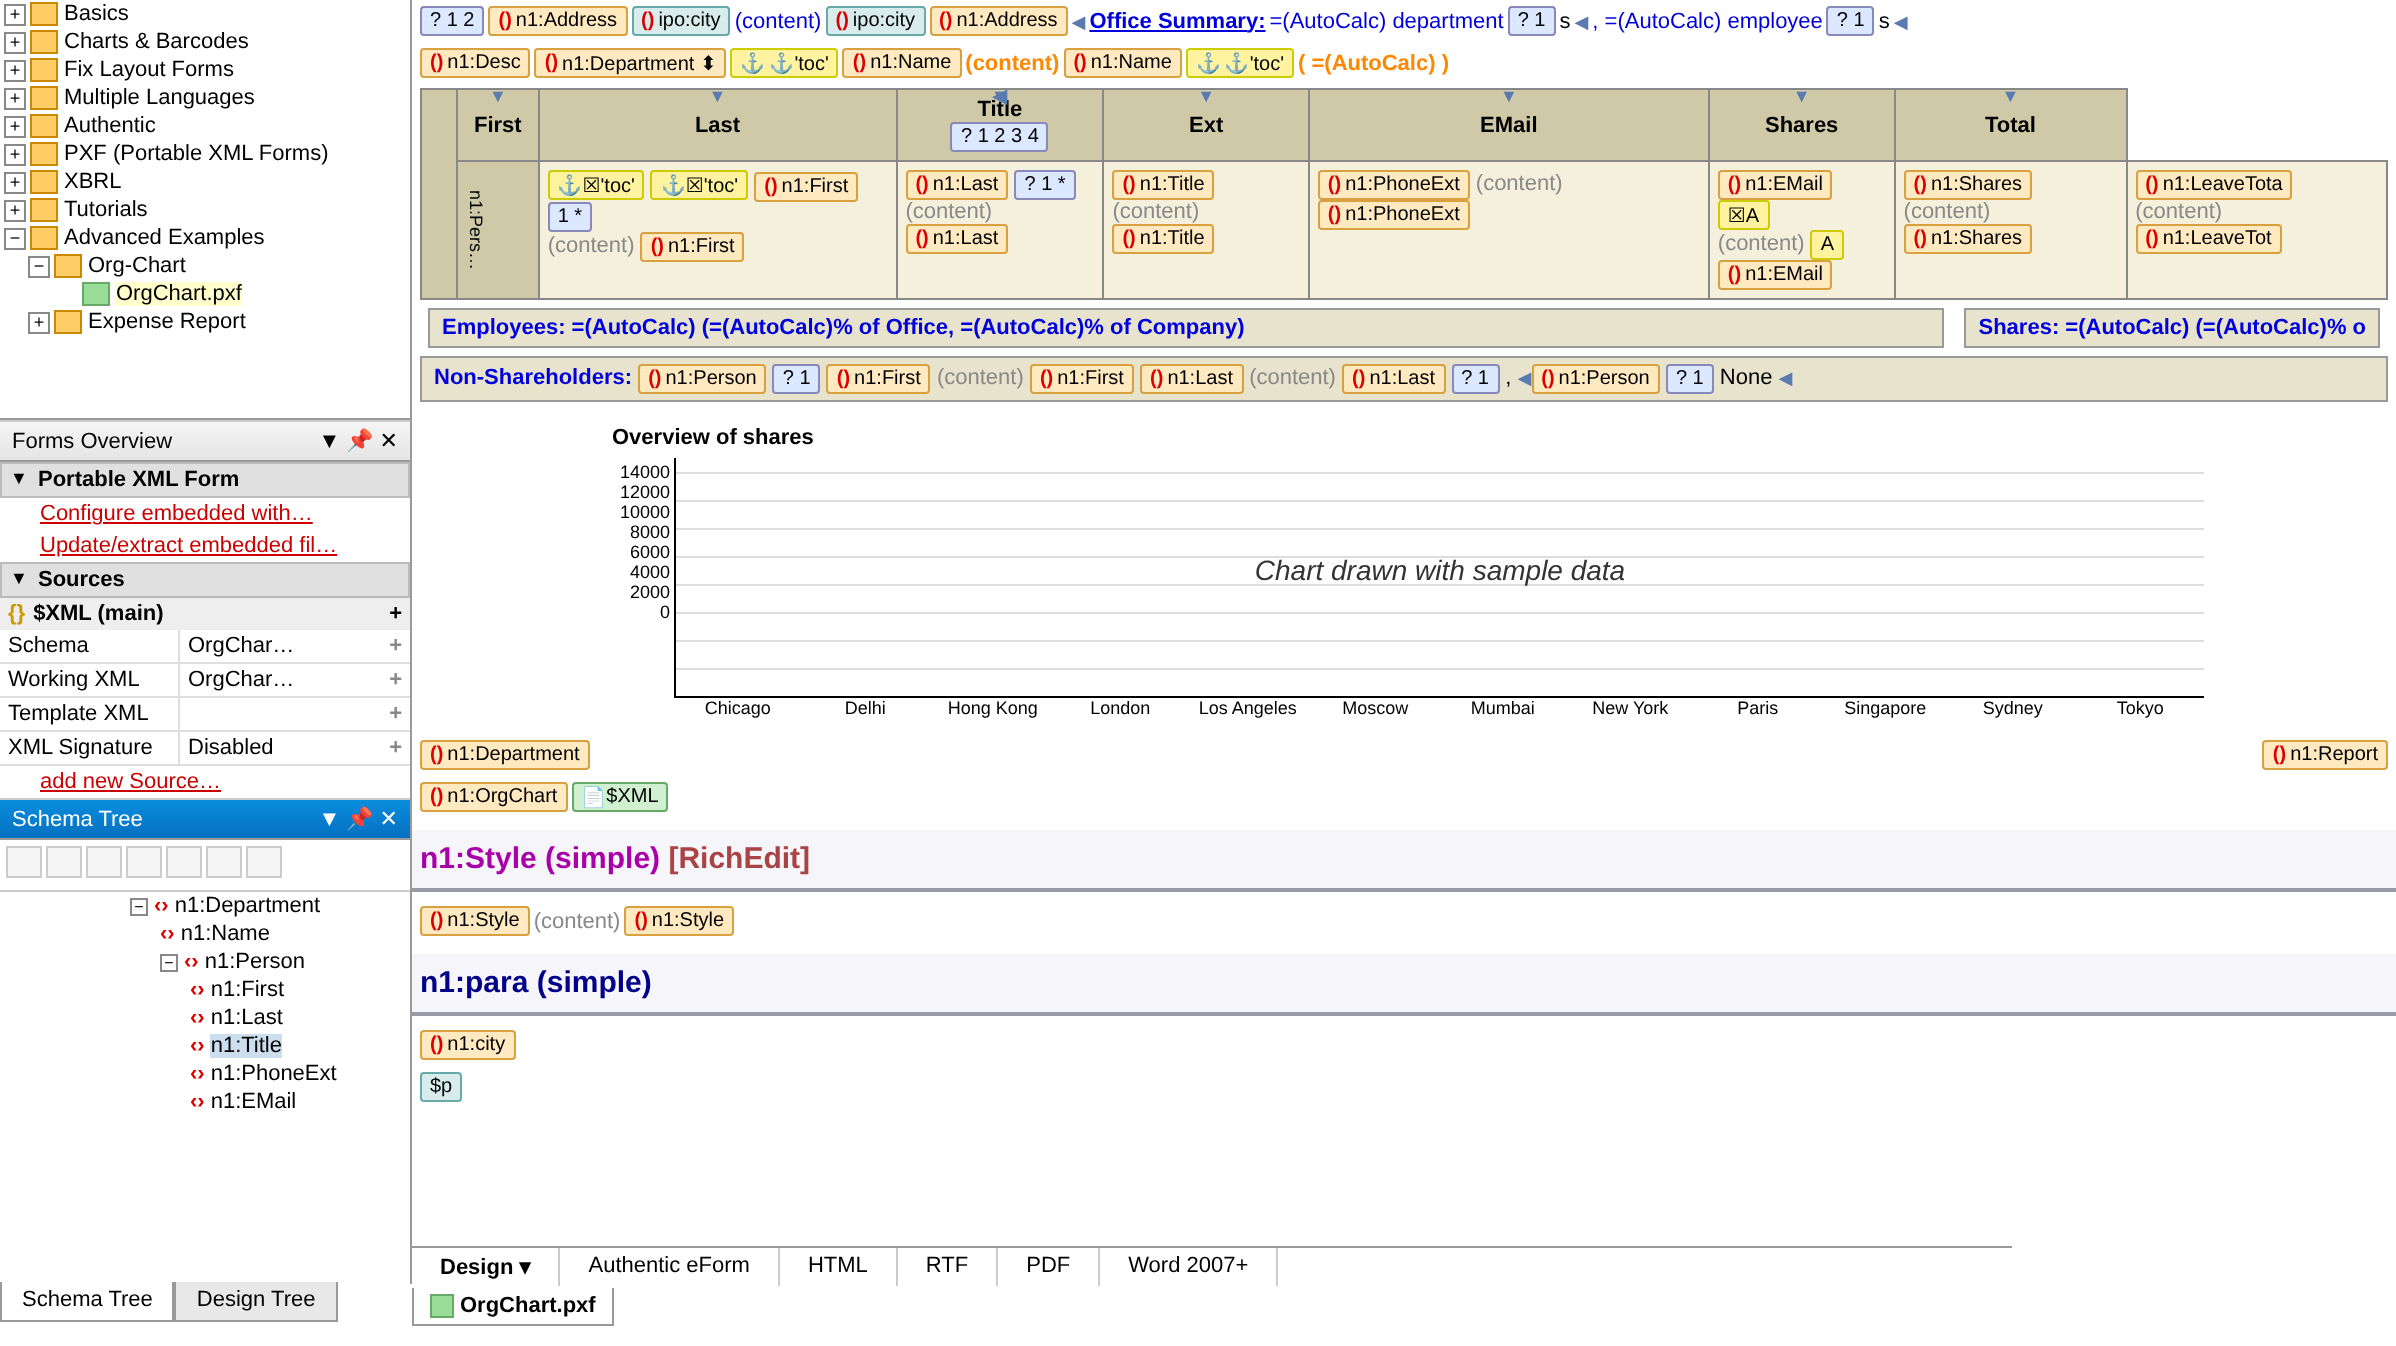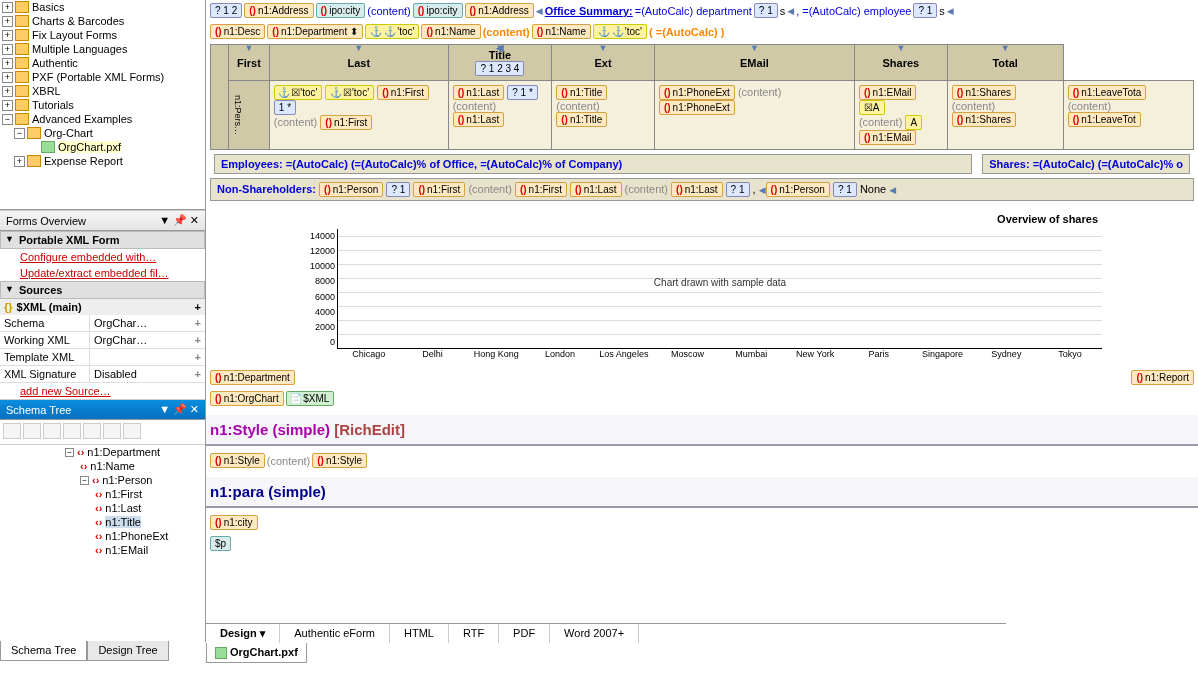--- a/index.html
+++ b/index.html
@@ -64,31 +64,31 @@
 .grid-table { margin: 2px 4px; border-collapse: collapse; }
 .grid-table th { background: #d0c9a7; border: 1px solid #888; padding: 4px 8px; font-weight: bold; text-align: center; position: relative; }
 .grid-table th .tri { position: absolute; left: 50%; top: -2px; transform: translateX(-50%); }
 .grid-table td { border: 1px solid #888; padding: 4px; vertical-align: top; background: #f5f0dc; }
 .grid-table .row-head { background: #d0c9a7; width: 18px; writing-mode: vertical-lr; font-size: 9px; text-align: center; }
 
 .sub-row { background: #e8e3cc; border: 1px solid #999; margin: 2px 4px; padding: 3px 6px; }
 .sub-row .lbl { color: #00d; font-weight: bold; }
 
 .chart-area { margin: 8px auto; width: 800px; }
-.chart-title { text-align: right; font-weight: bold; padding: 4px; }
+.chart-title { text-align: left; font-weight: bold; padding: 4px; }
 .chart-body { display: flex; height: 120px; }
-.y-axis { display: flex; flex-direction: column; justify-content: space-between; font-size: 9px; text-align: right; padding: 2px; width: 35px; }
+.y-axis { display: flex; flex-direction: column; font-size: 9px; text-align: right; padding: 2px; width: 35px; }
 .bars-area { flex: 1; display: flex; align-items: flex-end; border-left: 1px solid #000; border-bottom: 1px solid #000; position: relative; background: repeating-linear-gradient(to top, transparent, transparent 13px, #ddd 13px, #ddd 14px); }
 .city { flex: 1; display: flex; align-items: flex-end; justify-content: center; gap: 2px; }
 .bar { width: 14px; }
 .bar.g { background: linear-gradient(#4c4,#2a2); }
 .bar.b { background: linear-gradient(#48d,#26a); }
 .x-labels { display: flex; margin-left: 35px; }
 .x-labels .xl { flex: 1; text-align: center; font-size: 9px; }
-.chart-note { position: absolute; top: 40%; left: 50%; transform: translateX(-50%); font-size: 10px; color: #333; }
+.chart-note { position: absolute; top: 40%; left: 50%; transform: translateX(-50%); font-style: italic; font-size: 14px; color: #333; }
 
 .section-title { font-size: 15px; font-weight: bold; padding: 6px 4px; border-bottom: 2px solid #99a; margin: 6px 0 4px 0; background: #f5f5fa; }
 .purple { color: #a0a; }
 .maroon { color: #a44; }
 .darkblue { color: #008; }
 
 .view-tabs { position: absolute; left: 206px; bottom: 30px; height: 20px; display: flex; border-top: 1px solid #999; width: 800px; }
 .view-tabs .vt { padding: 3px 14px; border-right: 1px solid #ccc; cursor: pointer; }
 .view-tabs .vt.active { font-weight: bold; }
 .file-tab { position: absolute; left: 206px; bottom: 10px; padding: 3px 8px; border: 1px solid #999; border-top: none; background: #fff; font-weight: bold; }

